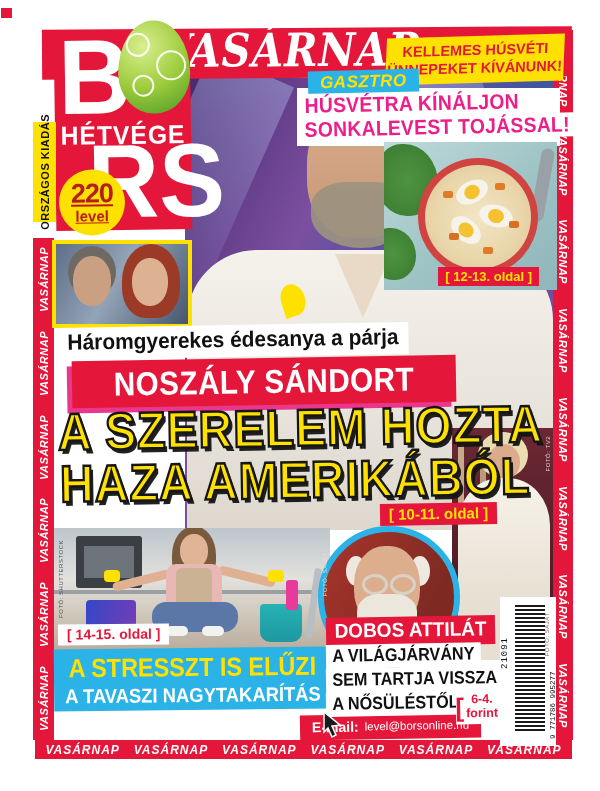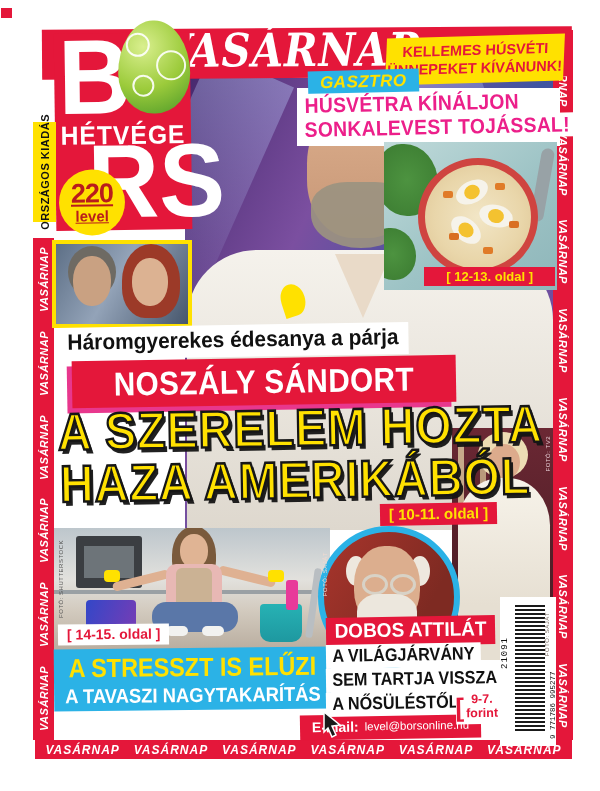--- a/index.html
+++ b/index.html
@@ -90,22 +90,22 @@
   .parsley.p2{left:-14px;top:86px;width:46px;height:52px;}
   .spoon{position:absolute;right:8px;top:6px;width:13px;height:74px;background:#98a2a6;border-radius:7px;transform:rotate(10deg);}
   .bowl{position:absolute;left:34px;top:16px;width:106px;height:104px;border-radius:50%;
     border:7px solid #cf4440;background:radial-gradient(#f2e6c6,#e9d6aa 58%,#ddc392);}
   .eggp{position:absolute;width:34px;height:22px;background:#f6f3ea;border-radius:50%;}
   .yolk{position:absolute;left:9px;top:4px;width:16px;height:14px;background:#f4c230;border-radius:50%;}
   .egg1{left:30px;top:16px;transform:rotate(-28deg);} .egg2{left:54px;top:40px;transform:rotate(14deg);}
   .egg3{left:24px;top:54px;transform:rotate(40deg);}
   .carrots{position:absolute;left:18px;top:26px;width:10px;height:7px;background:#e07b28;border-radius:2px;
     box-shadow:52px -8px 0 #e07b28,66px 30px 0 #d96f22,6px 42px 0 #d96f22,40px 56px 0 #e07b28;}
-  .soup-caption{position:absolute;right:2px;bottom:4px;background:var(--red);color:var(--yellow);
-    font:900 13px "Liberation Sans",sans-serif;padding:2px 22px;white-space:nowrap;}
+  .soup-caption{position:absolute;right:18px;bottom:4px;background:var(--red);color:var(--yellow);
+    font:900 13px "Liberation Sans",sans-serif;padding:2px 7px;white-space:nowrap;}
 
   
   .gastro-back{left:297px;top:88px;width:263px;height:58px;background:#fff;z-index:4;}
   .gastro-kicker{left:308px;top:70px;background:var(--cyan);color:var(--yellow);z-index:6;
     font:italic 900 17px "Liberation Sans",sans-serif;padding:2px 12px 3px;transform:rotate(-1.6deg);
     letter-spacing:.5px;white-space:nowrap;}
   .gastro-line{z-index:6;background:#fff;color:var(--magenta);white-space:nowrap;
     font:900 21px "Liberation Sans",sans-serif;transform:rotate(-1.2deg) scaleX(.92);transform-origin:left;
     padding:0 5px;letter-spacing:.3px;}
   .gl1{left:300px;top:94px;} .gl2{left:300px;top:118px;}
@@ -356,21 +356,21 @@
     <div class="d-beard"></div>
     <div class="d-shirt"></div>
   </div>
   <div class="abs dobos-badge">DOBOS ATTILÁT</div>
   <div class="abs dobos-line dl1">A VILÁGJÁRVÁNY</div>
   <div class="abs dobos-line dl2">SEM TARTJA VISSZA</div>
   <div class="abs dobos-line dl3">A NŐSÜLÉSTŐL</div>
   <div class="abs dobos-ref">
     <span class="br">[</span>
     <span class="mid">
-      <span>9-7.</span>
+      <span>6-4.</span>
       <span>forint</span>
     </span>
     <span class="br">]</span>
   </div>
 
   <svg class="abs cursor" width="22" height="26" viewBox="0 0 22 26">
     <polygon points="2,0 18,13 10,14 14,23 10,25 6,16 2,20" fill="#1a1a1a" stroke="#ffffff" stroke-width="1.5"></polygon>
   </svg>
   <div class="abs email-badge">
     <span class="email-label">E-mail:</span>

